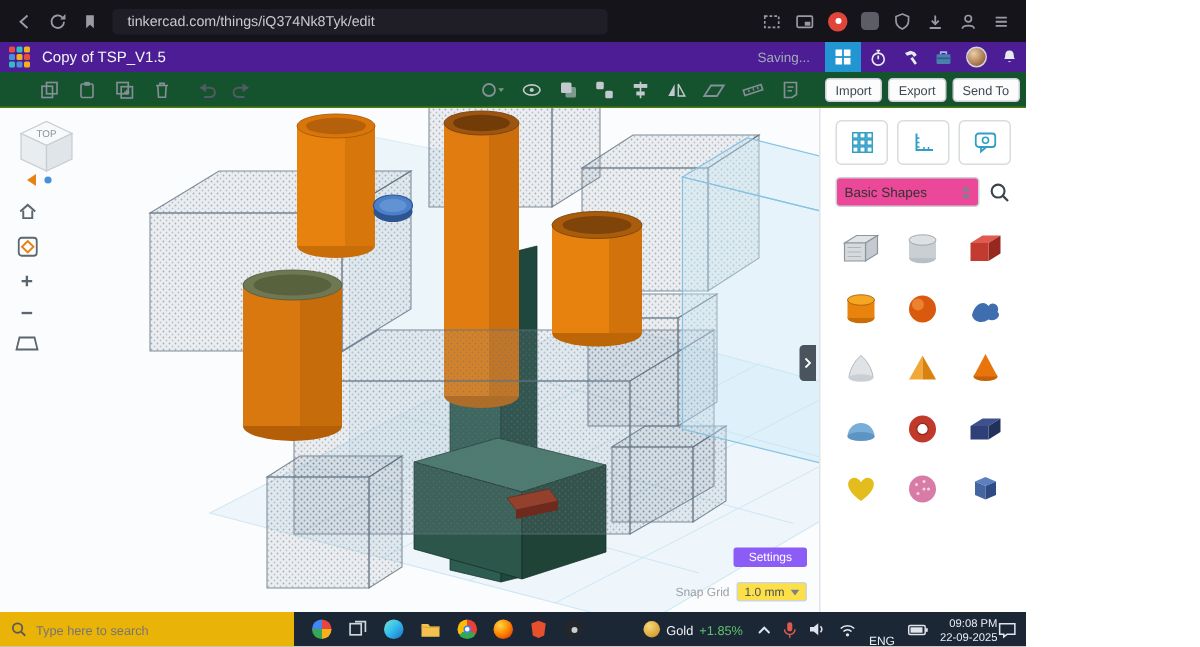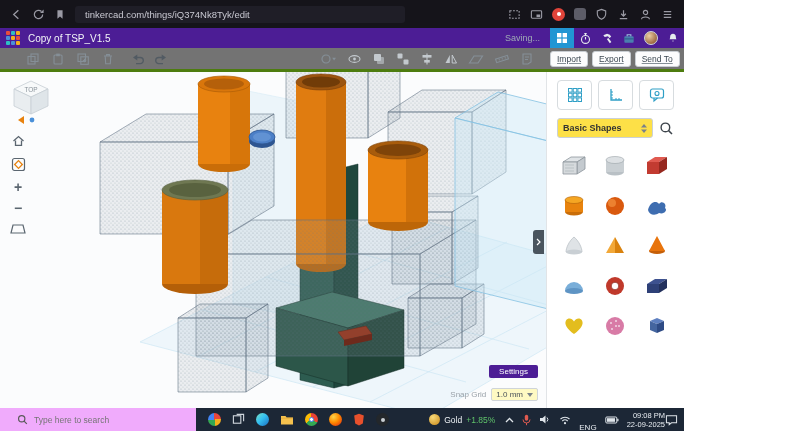--- a/index.html
+++ b/index.html
@@ -29,22 +29,22 @@
   .h-spacer { flex:1; }
   .saving { font-size:9px; color:#9fabb5; margin-right:10px; }
   .tile-btn { width:24px; height:20px; background:#2196d3; display:flex;
               align-items:center; justify-content:center; }
   .hd-ic { width:22px; height:20px; display:flex; align-items:center; justify-content:center; }
   .avatar { width:14px; height:14px; border-radius:50%;
             background:radial-gradient(circle at 35% 32%, #eccfa4, #a06b43 70%, #6e452a);
             border:1px solid #cfd6db; margin:0 4px; }
 
   
-  .toolbar { height:24px; background:#737373; border-bottom:3px solid #4d7c0f;
-             display:flex; align-items:center; color:#858f97; flex:0 0 auto;text-decoration:underline; }
+  .toolbar { height:24px; background:#14532d; border-bottom:1px solid #4d7c0f;
+             display:flex; align-items:center; color:#858f97; flex:0 0 auto; }
   .tb-left { display:flex; align-items:center; gap:11px; padding-left:26px; }
   .tb-undo { display:flex; align-items:center; gap:9px; margin-left:16px; color:#525b63; }
   .t-spacer { flex:1; }
   .tb-right { display:flex; align-items:center; gap:10px; margin-right:10px; }
   .dis { color:#c3c9ce; }
   .panel-btns { width:140px; display:flex; align-items:center; gap:4px; padding:0 6px; }
   .pbtn { font-size:8.5px; color:#3c4852; background:#fcfcfd; border:1px solid #c9ced3;
           border-radius:3px; padding:2px 6px; white-space:nowrap; }
   .rec-dot { width:9px; height:9px; border-radius:50%; background:#d23b2e; margin-left:2px; }
 
@@ -52,51 +52,51 @@
   .main { height:336px; display:flex; position:relative; flex:0 0 auto; }
   .canvas { position:relative; width:660px; height:336px; background:#fbfcfd; overflow:hidden; }
   .scene { position:absolute; left:0; top:0; }
   .gbox polygon { fill:url(#stip); stroke:#5f7081; stroke-width:.7; stroke-opacity:.8; }
   .glass polygon { fill:#c7e6f6; fill-opacity:.42; stroke:#85c2e2; stroke-width:.8; }
 
   .viewcube { position:absolute; left:8px; top:4px; }
   .nav-tools { position:absolute; left:10px; top:62px; display:flex; flex-direction:column;
                gap:9px; align-items:center; color:#5b6670; }
   .nav-tools .zoomtxt { font-size:14px; line-height:12px; color:#5b6670; font-weight:bold; }
-  .settings-btn { position:absolute; right:8px; bottom:30px; background:#4c1d95; color:#fff;
+  .settings-btn { position:absolute; right:8px; bottom:30px; background:#8b5cf6; color:#fff;
                   font-size:8px; padding:2px 10px; border-radius:2px; border:none;text-align:right; }
   .snapgrid { position:absolute; right:8px; bottom:7px; display:flex; align-items:center; gap:5px; }
   .snapgrid .lbl { font-size:8px; color:#9aa2a9; }
-  .snapgrid .val { font-size:8px; color:#4a525a; background:#fef9c3; border:1px solid #cfd4d9;
+  .snapgrid .val { font-size:8px; color:#4a525a; background:#fde047; border:1px solid #cfd4d9;
                    border-radius:2px; padding:1px 4px; display:flex; align-items:center; gap:4px; }
 
   .collapse-tab { position:absolute; right:140px; top:158px; width:11px; height:24px;
                   background:#49545e; color:#fff; border-radius:3px 0 0 3px;
                   display:flex; align-items:center; justify-content:center; }
 
   
   .panel { width:140px; height:336px; background:#fff; border-left:1px solid #e1e4e7;
            display:flex; flex-direction:column; }
   .panel-tools { display:flex; gap:6px; padding:8px 10px 6px; }
   .ptool { width:35px; height:30px; border:1px solid #d7dcdf; border-radius:4px;
            display:flex; align-items:center; justify-content:center; color:#2f9fc6; background:#fff; }
   .panel-cat { display:flex; align-items:center; gap:6px; padding:2px 10px 6px; }
   .cat-select { flex:1; height:20px; border:1px solid #cbd1d6; border-radius:3px;
                 display:flex; align-items:center; justify-content:space-between;
-                padding:0 5px; font-size:9px; color:#333; background:#fde047;font-weight:bold; }
+                padding:0 5px; font-size:9px; color:#333; background:#ec4899; }
   .shape-grid { display:grid; grid-template-columns:repeat(3,1fr); gap:4px 4px;
                 padding:4px 8px; }
   .shape-cell { height:36px; display:flex; align-items:center; justify-content:center;
                 border-radius:4px; }
 
   
   .taskbar { height:23px; background:#1c2736; display:flex; align-items:center;
              color:#dfe5ea; flex:0 0 auto; }
-  .tsearch { width:196px; height:23px; background:#f0abfc; display:flex; align-items:center;
-             gap:6px; padding:0 17px; }
+  .tsearch { width:196px; height:23px; background:#eab308; display:flex; align-items:center;
+             gap:6px; padding:0 7px; }
   .tsearch input { border:none; outline:none; flex:1; font-size:8.5px; color:#333;
                    font-family:"Liberation Sans", sans-serif; background:transparent; }
   .tb-apps { display:flex; align-items:center; gap:11px; margin-left:12px; }
   .cir { width:13px; height:13px; border-radius:50%; }
   .widgets { background:conic-gradient(#e8453c 0 25%, #f5b01b 0 50%, #34a853 0 75%, #4285f4 0 100%); }
   .edge { background:linear-gradient(135deg,#7ce0c3,#35c1f1 45%,#1b6ec2); }
   .chrome { background:conic-gradient(#ea4335 0 33%, #34a853 0 66%, #fbbc05 0 100%);
             display:flex; align-items:center; justify-content:center; }
   .chrome i { width:5px; height:5px; border-radius:50%; background:#fff; border:1px solid #4285f4; }
   .firefox { background:radial-gradient(circle at 35% 30%, #ffd54a, #ff8c00 45%, #e8450c 80%); }

